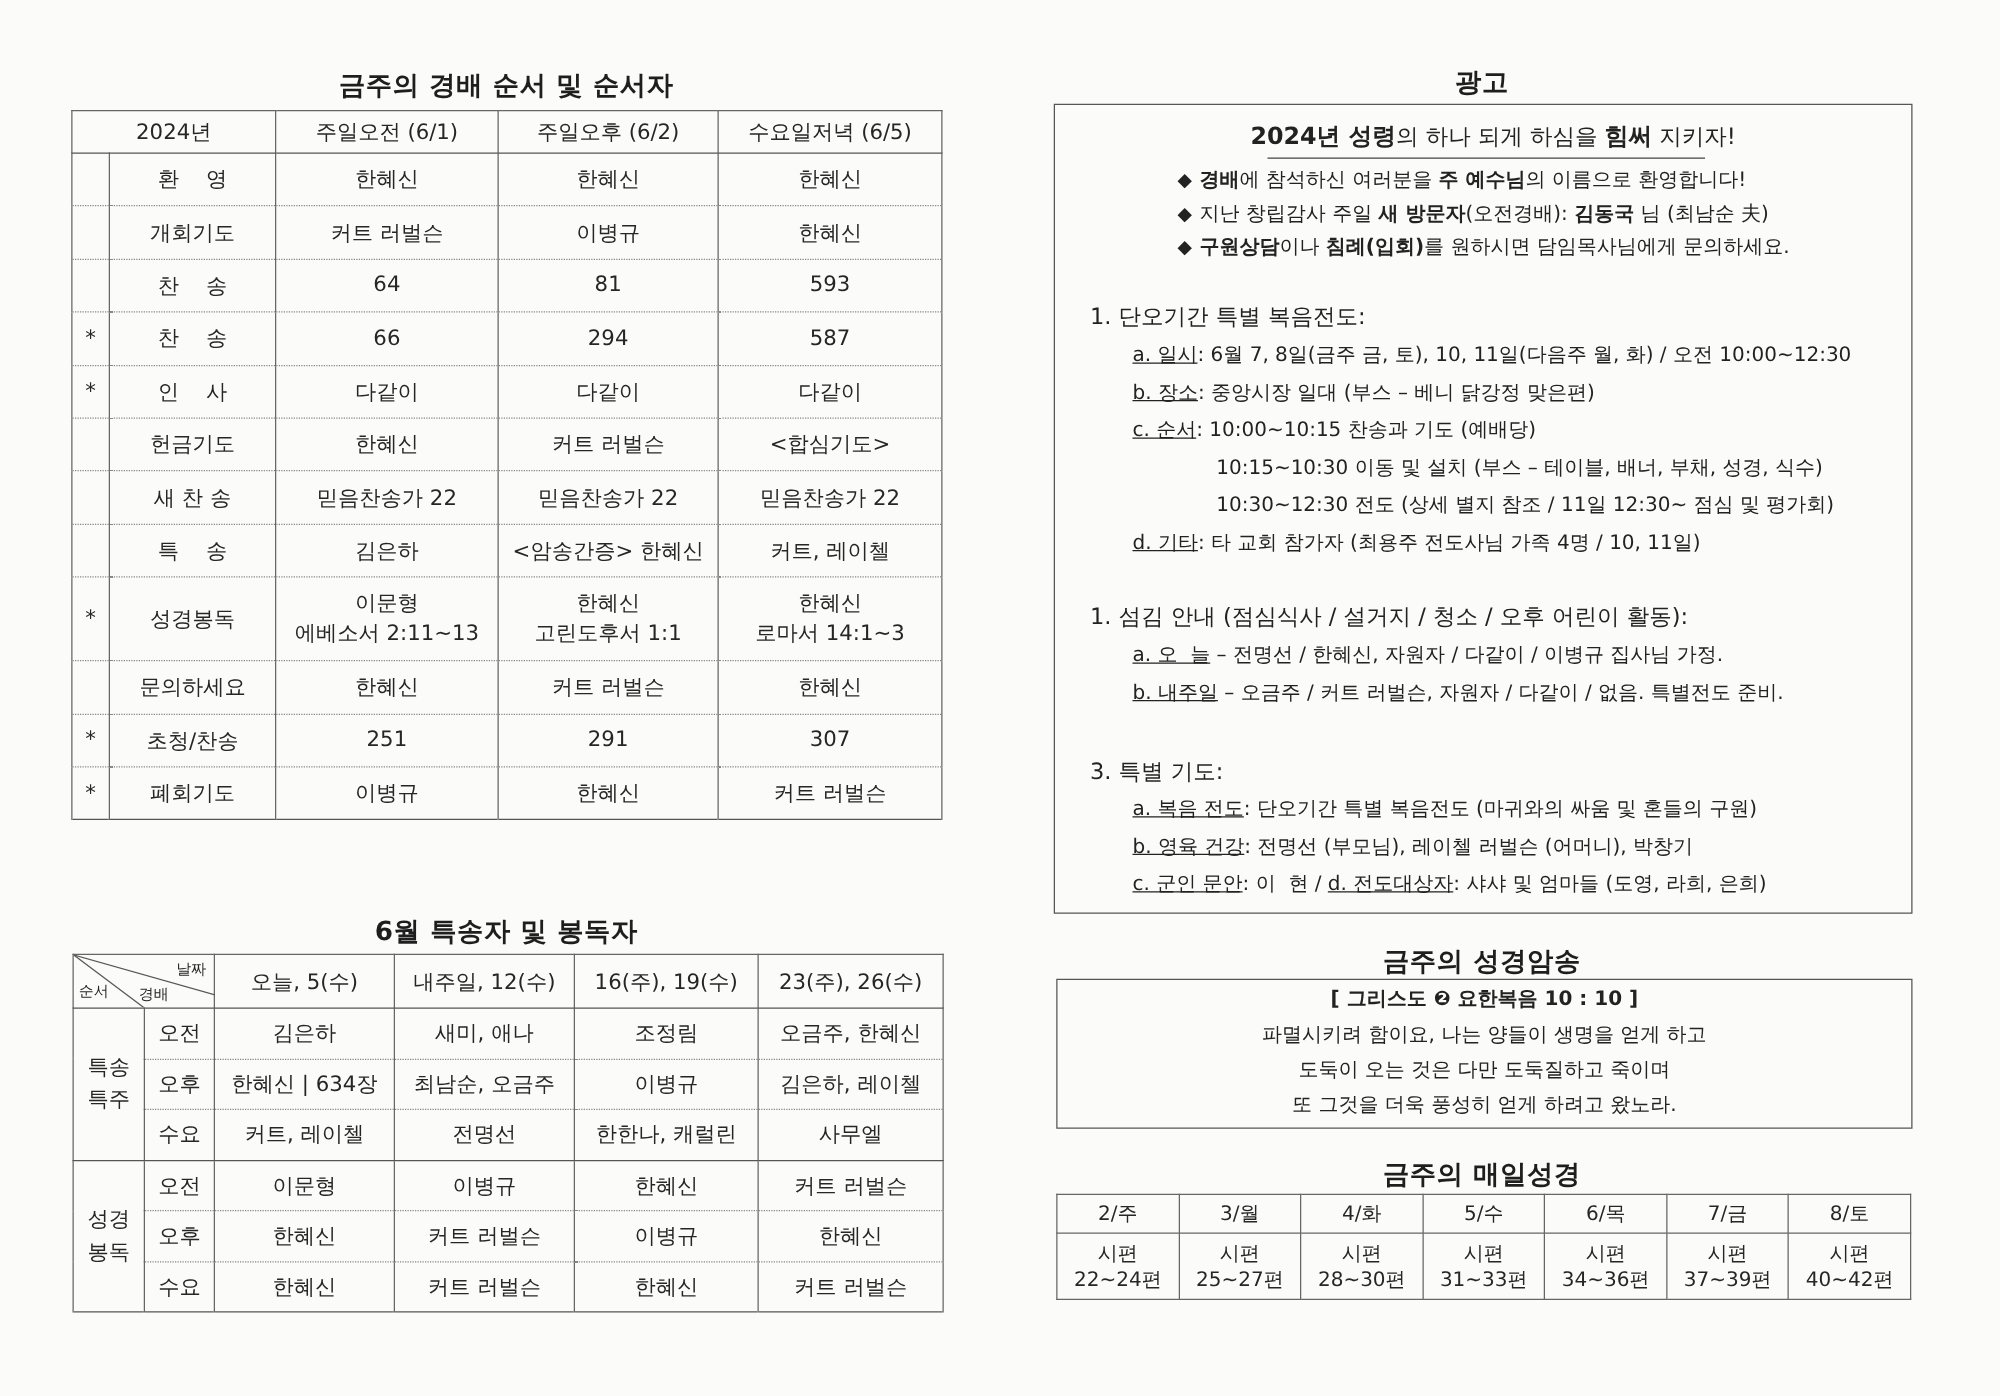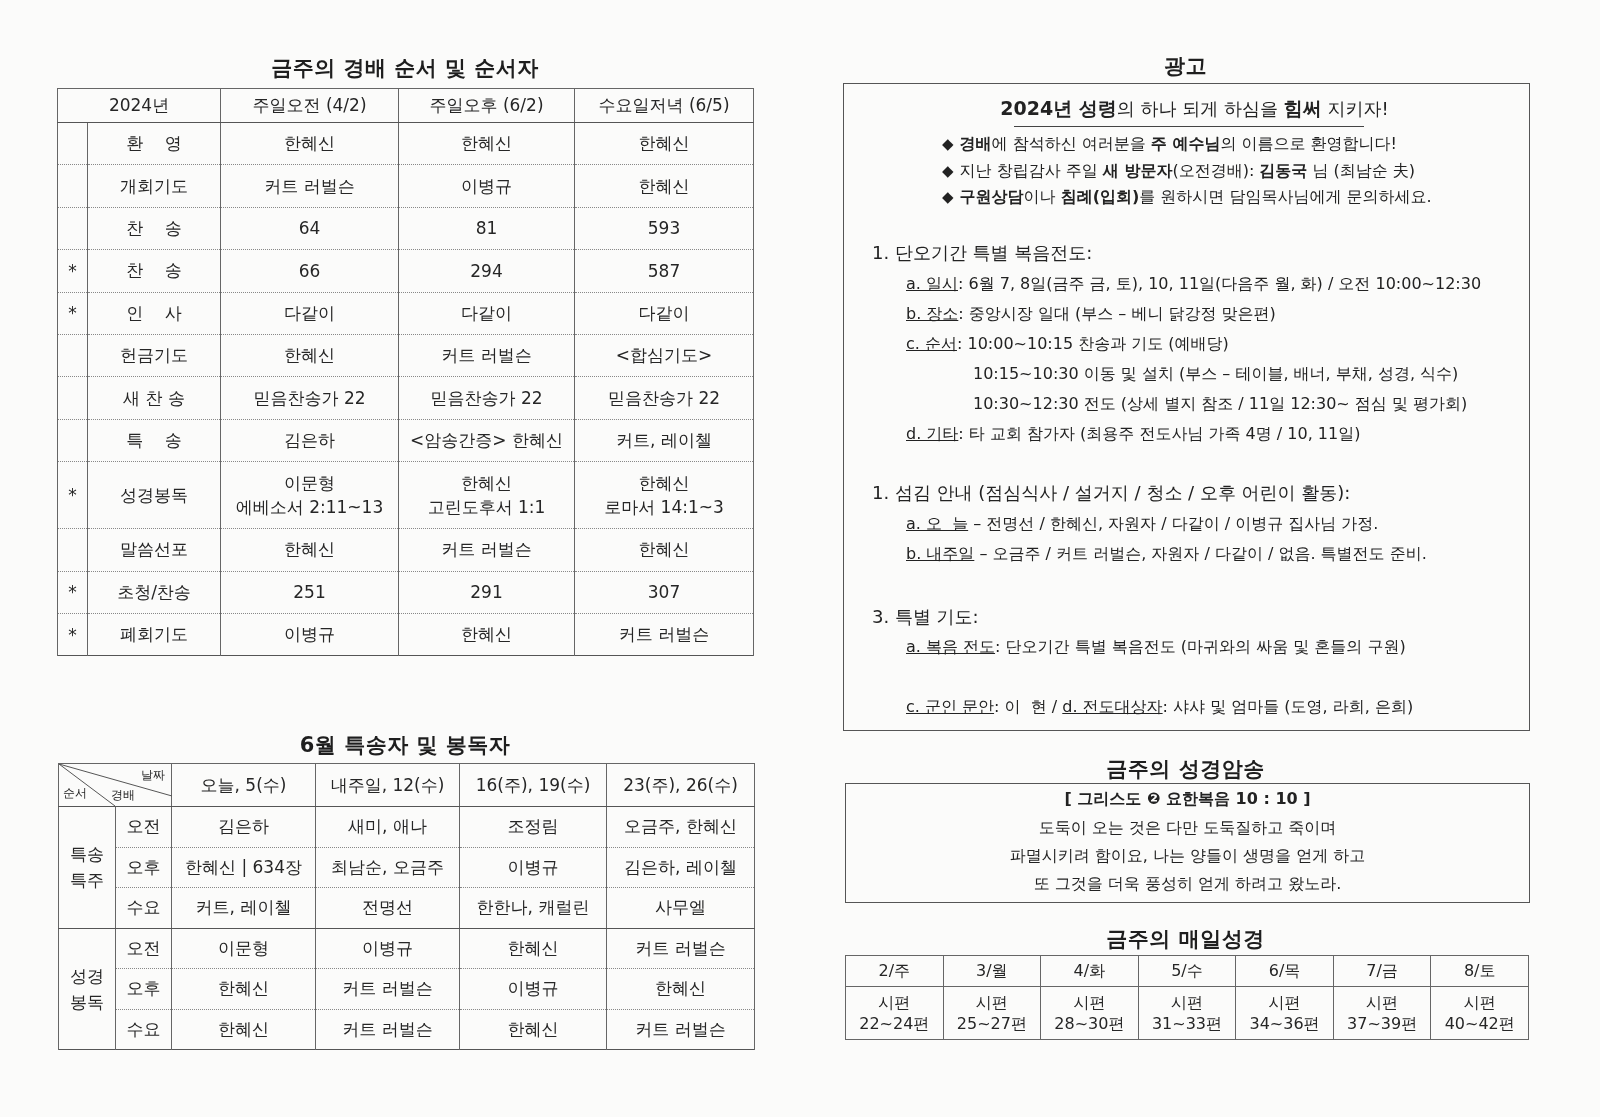--- a/index.html
+++ b/index.html
@@ -53,21 +53,21 @@
   <colgroup>
       <col style="width:30px">
       <col style="width:133px">
       <col style="width:178px">
       <col style="width:176px">
       <col style="width:179px">
     </colgroup>
   <thead>
     <tr>
       <th colspan="2">2024년</th>
-      <th>주일오전 (4/2)</th>
+      <th>주일오전 (6/1)</th>
       <th>주일오후 (6/2)</th>
       <th>수요일저녁 (6/5)</th>
     </tr>
   </thead>
   <tbody>
     <tr>
         <td class="star"></td>
         <td style="white-space:pre">환    영</td>
         <td>한혜신</td>
         <td>한혜신</td>
@@ -133,21 +133,21 @@
           <div>한혜신</div>
           <div>고린도후서 1:1</div>
         </td>
       <td class="two-line">
           <div>한혜신</div>
           <div>로마서 14:1~3</div>
         </td>
     </tr>
     <tr>
         <td class="star"></td>
-        <td>말씀선포</td>
+        <td>문의하세요</td>
         <td>한혜신</td>
         <td>커트 러벌슨</td>
         <td>한혜신</td>
       </tr>
     <tr>
         <td class="star">*</td>
         <td>초청/찬송</td>
         <td>251</td>
         <td>291</td>
         <td>307</td>
@@ -267,28 +267,29 @@
   <div class="sub" style="top:280px;left:129px;"><span>10:15~10:30 이동 및 설치 (부스 – 테이블, 배너, 부채, 성경, 식수)</span></div>
   <div class="sub" style="top:310px;left:129px;"><span>10:30~12:30 전도 (상세 별지 참조 / 11일 12:30~ 점심 및 평가회)</span></div>
   <div class="sub" style="top:340px;"><span class="u">d. 기타</span><span>: 타 교회 참가자 (최용주 전도사님 가족 4명 / 10, 11일)</span></div>
 
   <div class="item-h" style="top:397px;">1. 섬김 안내 (점심식사 / 설거지 / 청소 / 오후 어린이 활동):</div>
   <div class="sub" style="top:430px;"><span class="u" style="white-space:pre">a. 오  늘</span><span> – 전명선 / 한혜신, 자원자 / 다같이 / 이병규 집사님 가정.</span></div>
   <div class="sub" style="top:460px;"><span class="u">b. 내주일</span><span> – 오금주 / 커트 러벌슨, 자원자 / 다같이 / 없음. 특별전도 준비.</span></div>
 
   <div class="item-h" style="top:521px;">3. 특별 기도:</div>
   <div class="sub" style="top:553px;"><span class="u">a. 복음 전도</span><span>: 단오기간 특별 복음전도 (마귀와의 싸움 및 혼들의 구원)</span></div>
+  <div class="sub" style="top:583px;"><span class="u">b. 영육 건강</span><span>: 전명선 (부모님), 레이첼 러벌슨 (어머니), 박창기</span></div>
   <div class="sub" style="top:613px;"><span class="u">c. 군인 문안</span><span style="white-space:pre">: 이  현 / </span><span class="u">d. 전도대상자</span><span>: 샤샤 및 엄마들 (도영, 라희, 은희)</span></div>
 </div>
 
 <div class="sec-title" style="left:843px;width:685px;top:755px;">금주의 성경암송</div>
 <div id="verse-box">
   <div class="ref">[ 그리스도 ❷ 요한복음 10 : 10 ]</div>
+  <div>파멸시키려 함이요, 나는 양들이 생명을 얻게 하고</div>
   <div>도둑이 오는 것은 다만 도둑질하고 죽이며</div>
-  <div>파멸시키려 함이요, 나는 양들이 생명을 얻게 하고</div>
   <div>또 그것을 더욱 풍성히 얻게 하려고 왔노라.</div>
 </div>
 
 <div class="sec-title" style="left:843px;width:685px;top:925px;">금주의 매일성경</div>
 <table id="daily">
   <thead>
     <tr>
       <th>2/주</th>
       <th>3/월</th>
       <th>4/화</th>

